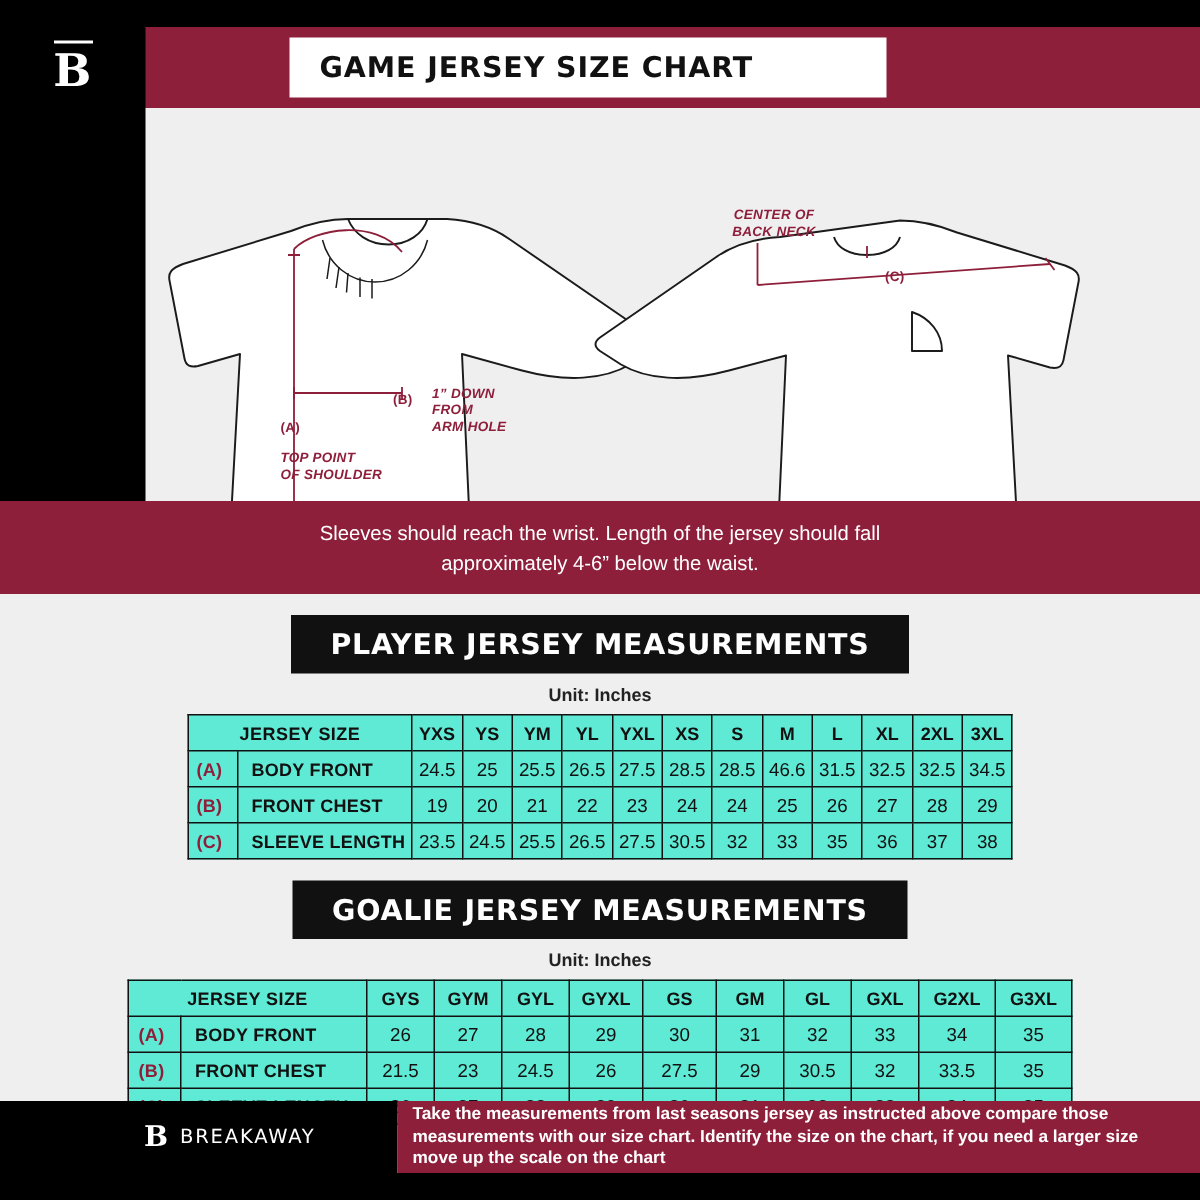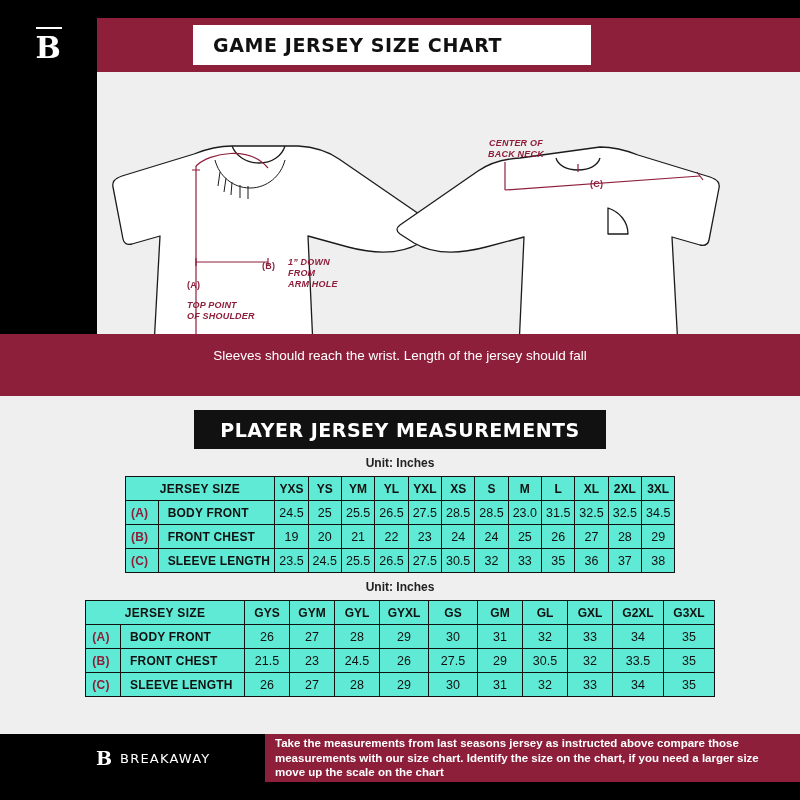--- a/index.html
+++ b/index.html
@@ -283,20 +283,21 @@
         <div class="lbl plain" style="left:590px; top:107px;">(C)</div>
         <div class="lbl plain" style="left:262px; top:189px;">(B)</div>
         <div class="lbl plain" style="left:187px; top:208px;">(A)</div>
         <div class="lbl" style="left:288px; top:185px;">1” DOWN<br>FROM<br>ARM HOLE</div>
         <div class="lbl" style="left:187px; top:228px;">TOP POINT<br>OF SHOULDER</div>
       </div>
     </div>
 
     <div class="note-bar">
       <div>Sleeves should reach the wrist. Length of the jersey should fall</div>
+      <div>approximately 4-6” below the waist.</div>
     </div>
 
     <div class="section-title-wrap">
       <span class="section-title">PLAYER JERSEY MEASUREMENTS</span>
     </div>
     <div class="unit-line">Unit: Inches</div>
     <div class="table-wrap">
       <table class="sizes">
         <thead>
           <tr>
@@ -319,21 +320,21 @@
           <tr>
             <td class="rowhead tag" style="width:28px;text-align:center;padding-left:0">(A)</td>
             <td class="rowhead">BODY FRONT</td>
             <td class="val">24.5</td>
             <td class="val">25</td>
             <td class="val">25.5</td>
             <td class="val">26.5</td>
             <td class="val">27.5</td>
             <td class="val">28.5</td>
             <td class="val">28.5</td>
-            <td class="val">23.0</td>
+            <td class="val">46.6</td>
             <td class="val">31.5</td>
             <td class="val">32.5</td>
             <td class="val">32.5</td>
             <td class="val">34.5</td>
           </tr>
           <tr>
             <td class="rowhead tag" style="text-align:center;padding-left:0">(B)</td>
             <td class="rowhead">FRONT CHEST</td>
             <td class="val">19</td>
             <td class="val">20</td>
@@ -361,20 +362,23 @@
             <td class="val">33</td>
             <td class="val">35</td>
             <td class="val">36</td>
             <td class="val">37</td>
             <td class="val">38</td>
           </tr>
         </tbody>
       </table>
     </div>
 
+    <div class="section-title-wrap">
+      <span class="section-title">GOALIE JERSEY MEASUREMENTS</span>
+    </div>
     <div class="unit-line">Unit: Inches</div>
     <div class="table-wrap">
       <table class="sizes">
         <thead>
           <tr>
             <th class="corner" colspan="2" style="width:150px">JERSEY SIZE</th>
             <th class="sizehead" style="width:36px">GYS</th>
             <th class="sizehead" style="width:36px">GYM</th>
             <th class="sizehead" style="width:36px">GYL</th>
             <th class="sizehead" style="width:40px">GYXL</th>

